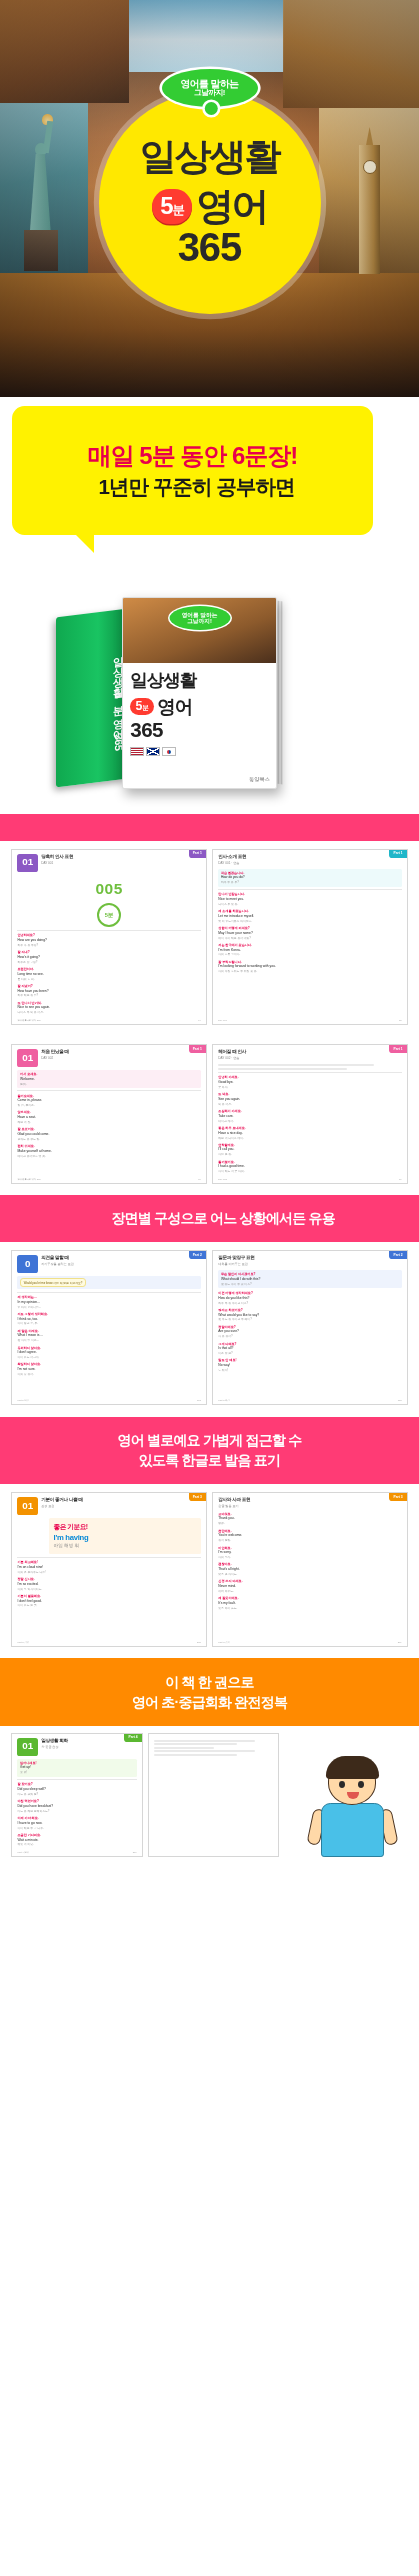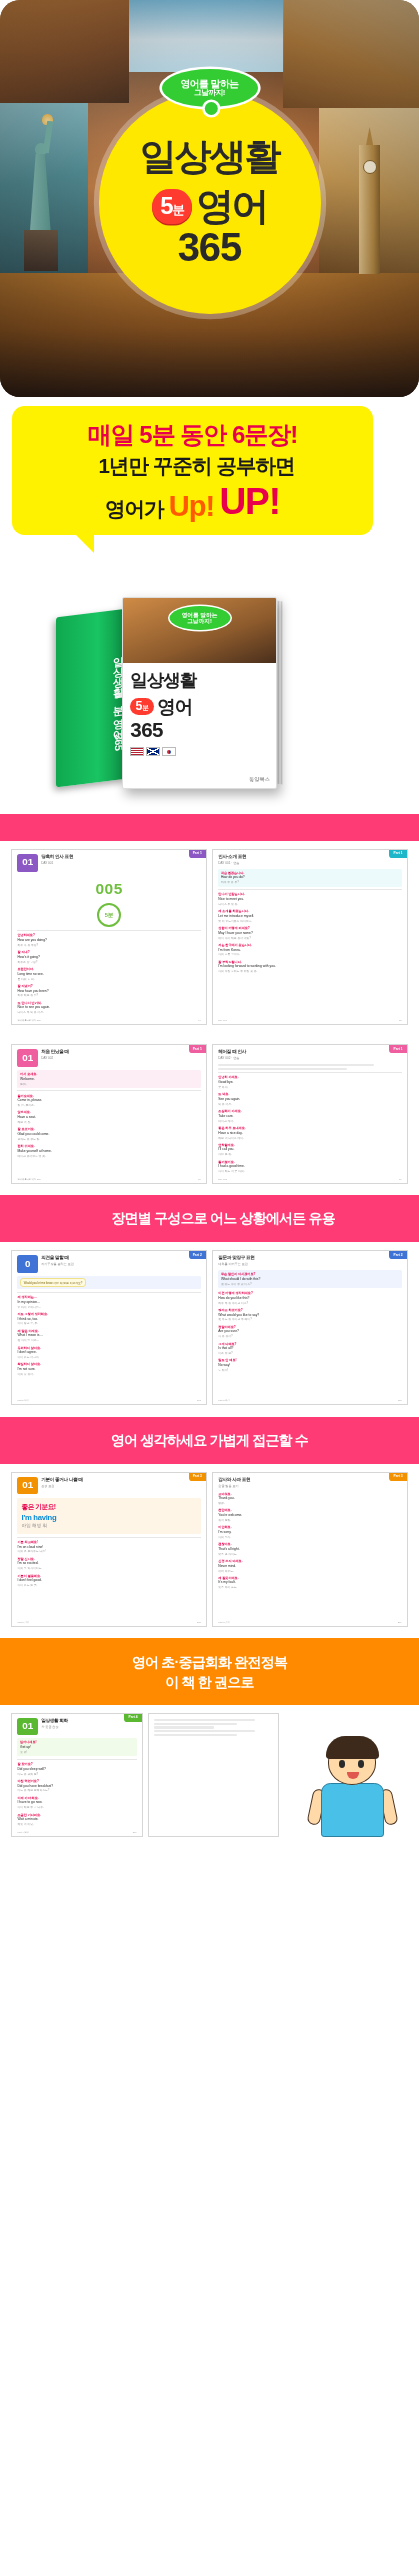--- a/index.html
+++ b/index.html
@@ -3,21 +3,21 @@
 <meta charset="utf-8">
 <style>
   * { box-sizing: border-box; }
   html, body { margin: 0; padding: 0; }
   body {
     width: 419px;
     font-family: "Liberation Sans", sans-serif;
     background: #ffffff;
     color: #222;
   }
-  .page { width: 419px; position: relative; overflow: hidden; border-radius: 20px; }
+  .page { width: 419px; position: relative; overflow: hidden; }
 
   
   .hero {
     position: relative;
     width: 419px;
     height: 397px;
     background:
       radial-gradient(circle at 20% 18%, rgba(255,255,255,0.12), transparent 42%),
       linear-gradient(#6d4a2f 0%, #7b5233 18%, #a86a3a 34%, #b8763d 47%, #9c5f33 62%, #5e3a24 82%, #35211a 100%);
     overflow: hidden;
@@ -274,21 +274,21 @@
   .q-list { margin: 0; padding: 0; list-style: none; }
   .q-item { margin-bottom: 3.1px; }
   .q-ko { color: #e8004c; font-size: 3.1px; font-weight: bold; }
   .q-en { color: #222; font-size: 3.3px; }
   .q-pr { color: #999; font-size: 2.8px; }
   .sep { height: 0.5px; background: #e7e7e7; margin: 2.6px 0; }
   .tint { background: #f6f2fb; border-radius: 1.5px; padding: 2.1px 2.6px; }
   .tint-teal { background: #edfafb; }
   .tint-pink { background: #fdeef5; }
   .tint-blue { background: #eef3fd; }
-  .tint-orange { background: #fff5e6; }
+  .tint-orange { background: #fff5e6; margin-left: 32px; }
   .tint-green { background: #f1fbea; }
   .dial {
     width: 24px; height: 24px; border-radius: 50%; border: 2.1px solid #6fbf3e;
     display: flex; align-items: center; justify-content: center;
     margin: 3.1px auto; font-size: 5.7px; font-weight: bold; color: #6fbf3e;
   }
   .bubble-sm {
     display: inline-block; background: #fffbe0; border: 0.5px solid #f0e08a;
     border-radius: 3.1px; padding: 1.5px 2.6px; font-size: 2.8px; color: #775c00;
   }
@@ -366,25 +366,20 @@
       </div>
       <div class="ttl-365">365</div>
     </div>
   </div>
 </div>
 
 <div class="page band-callout">
   <div class="bubble">
     <div class="bub-l1">매일 5분 동안 6문장!</div>
     <div class="bub-l2">1년만 꾸준히 공부하면</div>
-    <div class="bub-l3">
-      <span>영어가</span>
-      <span class="up1">Up!</span>
-      <span class="up2">UP!</span>
-    </div>
   </div>
 </div>
 
 <div class="page band-book">
   <div class="book3d">
     <div class="book-spine">
       <div class="spine-text">일상생활 5분 영어 365</div>
     </div>
     <div class="book-pages"></div>
     <div class="book-front">
@@ -705,21 +700,22 @@
       </ul>
       <div class="pg-foot">
         <span>Part 2 의견</span>
         <span>113</span>
       </div>
     </div>
   </div>
 </div>
 
 <div class="sec-head sec-3">
-  <div>영어 생각하세요 가볍게 접근할 수</div>
+  <div>영어 별로예요 가볍게 접근할 수</div>
+  <div>있도록 한글로 발음 표기</div>
 </div>
 
 <div class="spread-wrap">
   <div class="spread">
     <div class="pg" style="min-height:155px;">
       <div class="pg-ribbon rib-orange">Part 3</div>
       <div class="pg-head">
         <div class="chip chip-orange">01</div>
         <div>
           <div class="pg-title">기분이 좋거나 나쁠 때</div>
@@ -796,22 +792,22 @@
       </ul>
       <div class="pg-foot">
         <span>Part 3 감정</span>
         <span>209</span>
       </div>
     </div>
   </div>
 </div>
 
 <div class="sec-head sec-4">
+  <div>이 책 한 권으로</div>
   <div>영어 초·중급회화 완전정복</div>
-  <div>이 책 한 권으로</div>
 </div>
 
 <div class="band-cartoon">
   <div class="spread" style="width:268px;">
     <div class="pg" style="min-height:124px;">
       <div class="pg-ribbon rib-green">Part 4</div>
       <div class="pg-head">
         <div class="chip chip-green">01</div>
         <div>
           <div class="pg-title">일상생활 회화</div>

